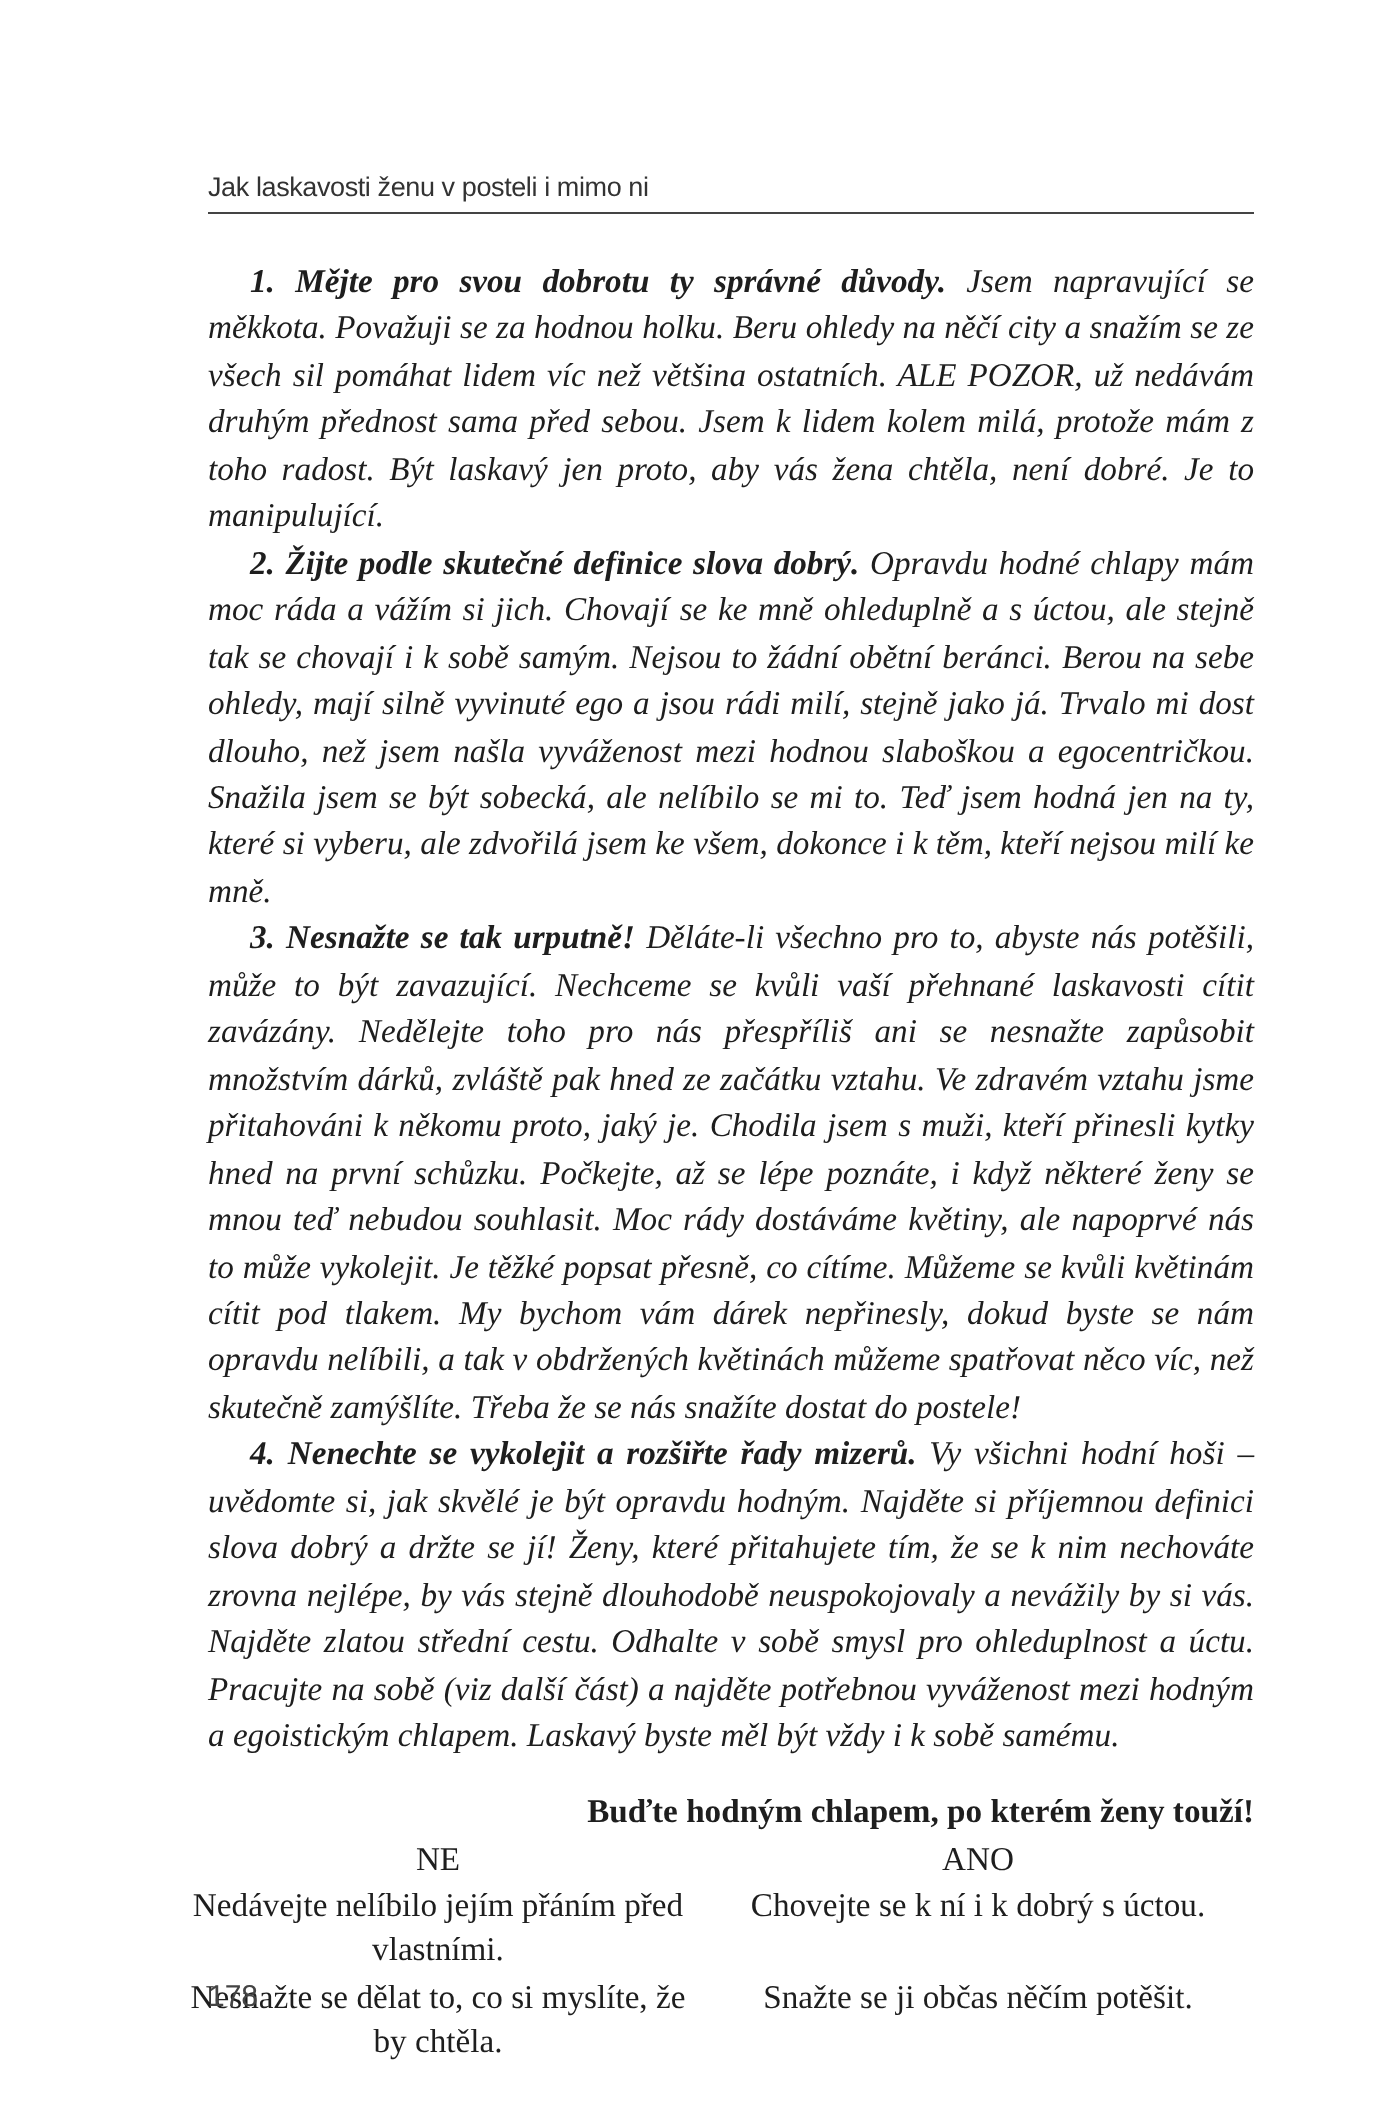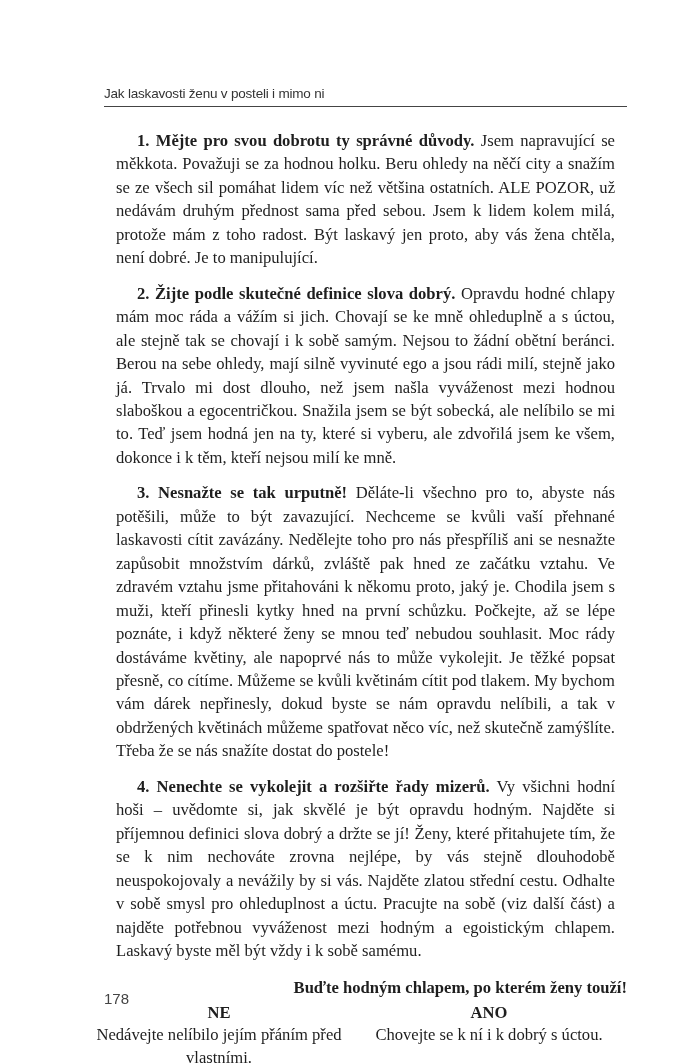--- a/index.html
+++ b/index.html
@@ -12,33 +12,33 @@
     padding-bottom: 2px;
     border-bottom: 1.2px solid #444;
     height: 20px; line-height: 20px;
   }
   .body-text {
     margin-top: 22px;
     font-family: "Liberation Serif", "DejaVu Serif", serif;
     font-size: 16.6px; line-height: 23.45px;
     text-align: justify;
   }
-  .para { margin: 12px; text-indent: 21px; hyphens: manual; }
+  .para { margin: 0; text-indent: 21px; hyphens: manual; font-style: italic; }
   .para b { font-weight: bold; }
   .box-title {
     font-family: "Liberation Serif", "DejaVu Serif", serif;
     font-weight: bold; font-size: 16.6px; text-align: right;
     margin-top: 14px; line-height: 23.5px; padding-left: 8px;
   }
   table.compare {
     width: 540px; margin-left: -10px; border-collapse: collapse;
     font-family: "Liberation Serif", "DejaVu Serif", serif;
     font-size: 16.6px; line-height: 22.5px;
   }
-  table.compare th { font-weight: bold; text-align: center; padding: 2px 0 0 0; margin-top: 16px; }
+  table.compare th { font-weight: normal; text-align: center; padding: 2px 0 0 0; margin-top: 16px; }
   table.compare td { text-align: center; vertical-align: top; padding: 0 0 1px 0; }
   .col-ne { width: 250px; }
   .col-ano { width: 290px; }
   .page-number {
     position: absolute; left: 104px; top: 990px;
     font-family: "Liberation Sans", "DejaVu Sans", sans-serif;
     font-size: 15px; color: #444; font-weight: 300;
   }
 </style>
 </head>

